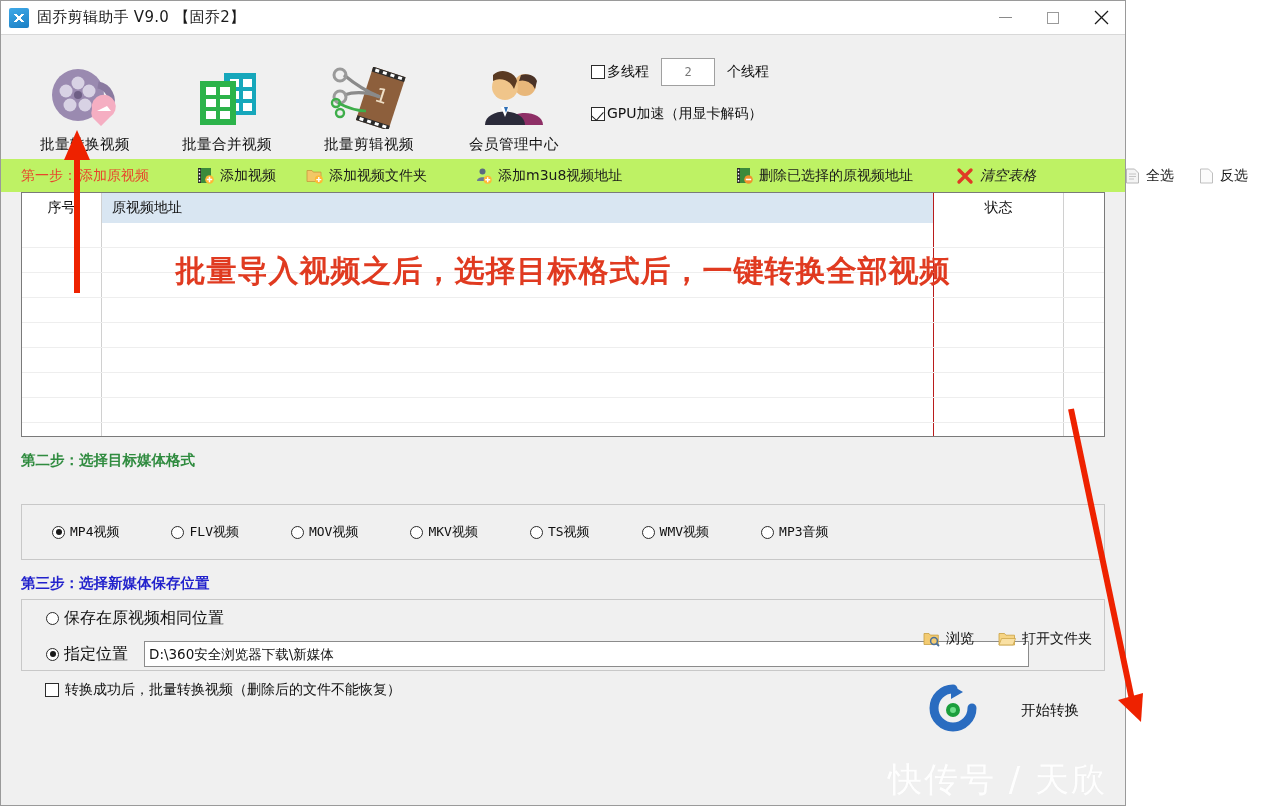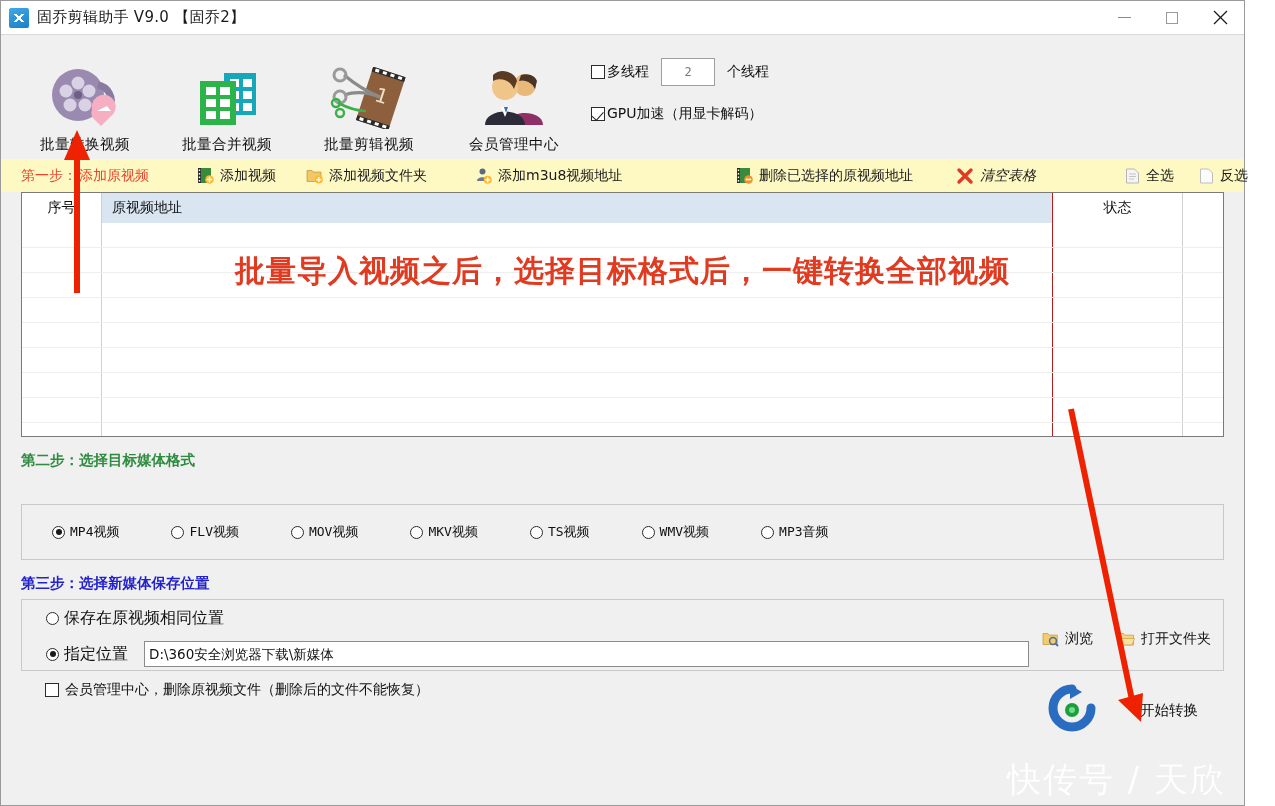--- a/index.html
+++ b/index.html
@@ -5,21 +5,21 @@
   * { box-sizing: border-box; }
   html, body { margin:0; padding:0; }
   body {
     width:1275px; height:806px;
     font-family:"Liberation Sans","DejaVu Sans",sans-serif;
     background:#ffffff;
     overflow:hidden;
     position:relative;
   }
   .window {
-    position:absolute; left:0; top:0; width:1245px; height:806px;
+    position:absolute; left:0; top:0; width:1126px; height:806px;
     background:#f0f0f0;
     border:1px solid #9a9a9a;
     display:flex; flex-direction:column;
   }
   
   .titlebar {
     height:33px; background:#ffffff;
     display:flex; align-items:center;
     flex:0 0 auto;
     position:relative;
@@ -74,21 +74,21 @@
   }
   .opt-label { font-size:14px; color:#111; font-family:"DejaVu Sans","Liberation Sans",sans-serif; }
   .thread-input {
     width:54px; height:28px; border:1px solid #a0a0a0; background:#fff;
     margin:0 12px; font-size:12px; color:#777; text-align:center; line-height:26px;
     font-family:"DejaVu Sans Mono","Liberation Mono",monospace;
   }
 
   
   .stepbar {
-    height:33px; position:relative; flex:0 0 auto; background:#fef9c3;
+    height:33px; position:relative; flex:0 0 auto; background:#bef264;
   }
   .sb {
     position:absolute; top:0; height:33px; display:flex; align-items:center;
     font-size:14px; color:#1a1a1a; white-space:nowrap;
     font-family:"DejaVu Sans","Liberation Sans",sans-serif;
   }
   .sb.red { color:#e8452c; }
   .sb .ic { margin-right:6px; display:inline-flex; align-items:center; }
 
   
@@ -475,21 +475,21 @@
           </svg>
         </span>
         <span>打开文件夹</span>
       </div>
     </div>
   </div>
 
   <div class="bottom">
     <div class="del-row">
       <span class="cb"></span>
-      <span class="del-label">会员管理中心，删除原视频文件（删除后的文件不能恢复）</span>
+      <span class="del-label">转换成功后，批量转换视频（删除后的文件不能恢复）</span>
     </div>
     <div class="start-btn">
       <span>
         <svg width="52" height="50" viewBox="0 0 52 50">
           <path d="M26 6 a19 19 0 1 0 19 19" fill="none" stroke="#2a6cc0" stroke-width="9" stroke-linecap="round"></path>
           <path d="M24 2 l12 7 -12 7 z" fill="#2a6cc0"></path>
           <circle cx="26" cy="27" r="7" fill="#1b9e3c"></circle>
           <circle cx="26" cy="27" r="3" fill="#6ede8a"></circle>
         </svg>
       </span>

